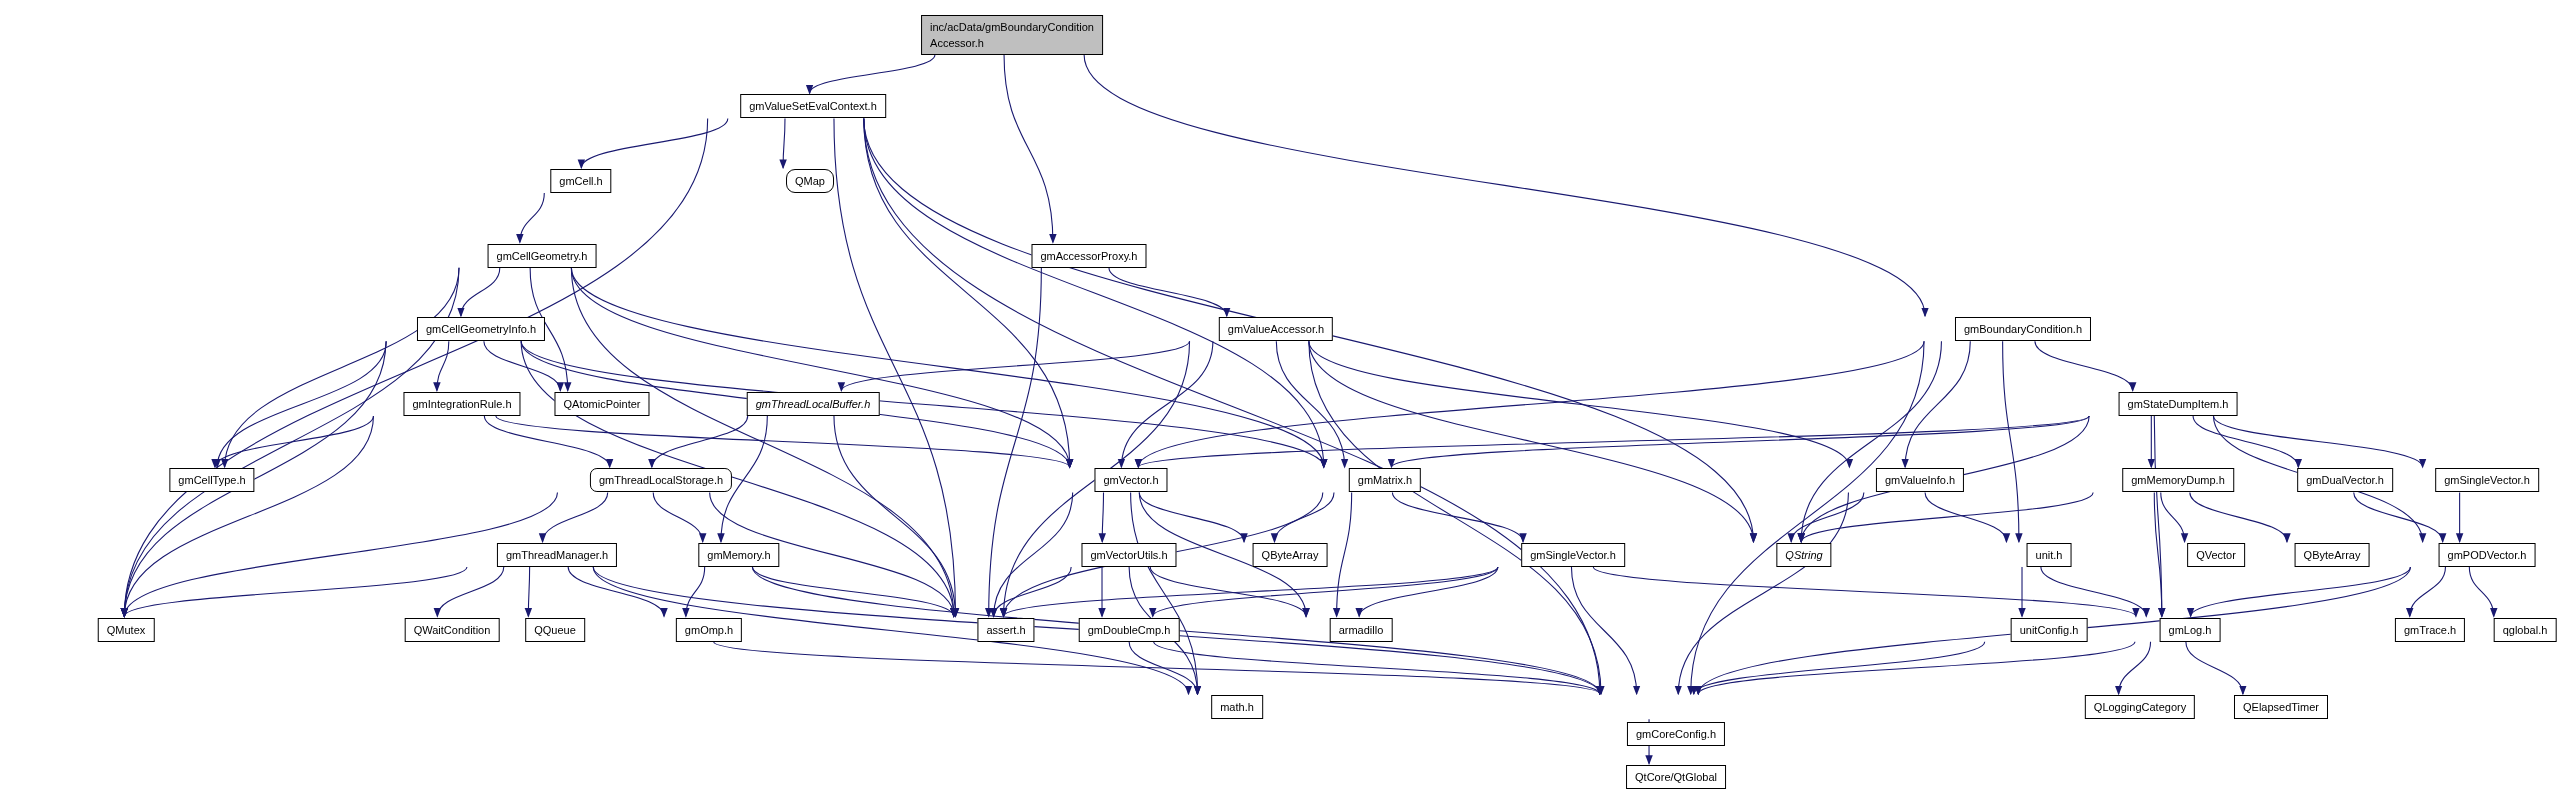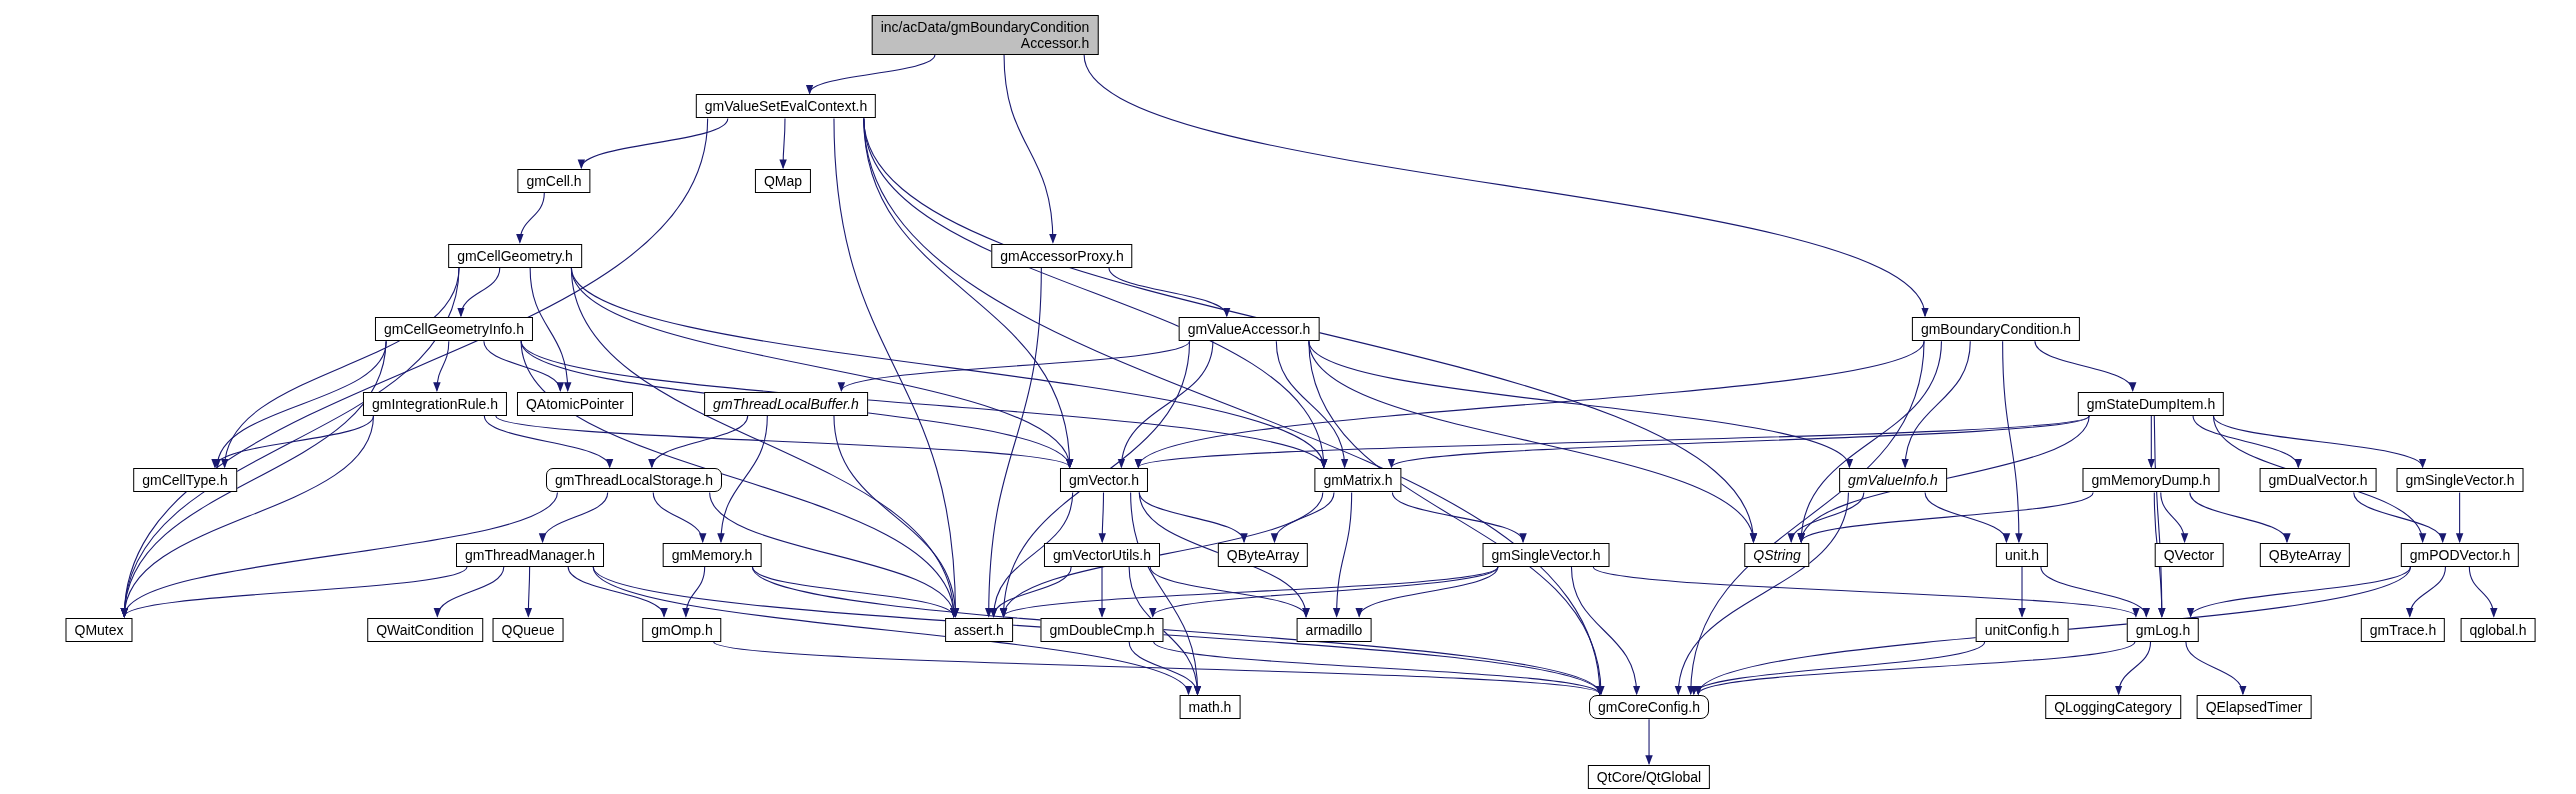--- a/index.html
+++ b/index.html
@@ -22,27 +22,28 @@
     width: 2576px;
     height: 795px;
     z-index: 0;
   }
   .node {
     position: absolute;
     transform: translate(-50%, -50%);
     background: #ffffff;
     border: 1px solid #000000;
     color: #000000;
-    font-size: 14px;
+    font-size: 11px;
     line-height: 16px;
     padding: 3px 8px;
     white-space: pre;
-    text-align: right;
+    text-align: left;
     z-index: 1;
     box-sizing: border-box;
+    margin-left: 27px;
   }
   .node.root {
     background: #bfbfbf;
   }
   .edge {
     fill: none;
     stroke-width: 1.1;
   }
 </style>
 </head>
@@ -164,35 +165,35 @@
       <path class="edge" stroke="#191970" marker-end="url(#arrowhead)" d="M 2197.75 645 C 2197.75 671.25, 2255.08 671.25, 2255.08 697.5"></path>
       <path class="edge" stroke="#191970" marker-end="url(#arrowhead)" d="M 2146.5 645 C 2146.5 671.25, 1707.5 671.25, 1707.5 697.5"></path>
       <path class="edge" stroke="#191970" marker-end="url(#arrowhead)" d="M 717.5 645 C 717.5 671.25, 1608.5 671.25, 1608.5 697.5"></path>
       <path class="edge" stroke="#191970" marker-end="url(#arrowhead)" d="M 1658 723 C 1658 745.25, 1658 745.25, 1658 767.5"></path>
     </svg>
 
 <div class="node root" style="left: 985px; top: 35px;">inc/acData/gmBoundaryCondition
 Accessor.h</div>
     <div class="node" style="left: 786px; top: 106px;">gmValueSetEvalContext.h</div>
     <div class="node" style="left: 554px; top: 181px;">gmCell.h</div>
-    <div class="node" style="left: 783px; top: 181px;">QMap</div>
+    <div class="node" style="left: 783px; top: 181px; border-radius: 9px;">QMap</div>
     <div class="node" style="left: 515px; top: 256px;">gmCellGeometry.h</div>
     <div class="node" style="left: 1062px; top: 256px;">gmAccessorProxy.h</div>
     <div class="node" style="left: 454px; top: 329px;">gmCellGeometryInfo.h</div>
     <div class="node" style="left: 1249px; top: 329px;">gmValueAccessor.h</div>
     <div class="node" style="left: 1996px; top: 329px;">gmBoundaryCondition.h</div>
     <div class="node" style="left: 435px; top: 404px;">gmIntegrationRule.h</div>
     <div class="node" style="left: 575px; top: 404px;">QAtomicPointer</div>
     <div class="node" style="left: 786px; top: 404px; font-style: italic;">gmThreadLocalBuffer.h</div>
     <div class="node" style="left: 2151px; top: 404px;">gmStateDumpItem.h</div>
     <div class="node" style="left: 185px; top: 480px;">gmCellType.h</div>
     <div class="node" style="left: 634px; top: 480px; border-radius: 7px;">gmThreadLocalStorage.h</div>
     <div class="node" style="left: 1104px; top: 480px;">gmVector.h</div>
     <div class="node" style="left: 1358px; top: 480px;">gmMatrix.h</div>
-    <div class="node" style="left: 1893px; top: 480px; font-style: italic;">gmValueInfo.h</div>
+    <div class="node" style="left: 1893px; top: 480px;">gmValueInfo.h</div>
     <div class="node" style="left: 2151px; top: 480px;">gmMemoryDump.h</div>
     <div class="node" style="left: 2318px; top: 480px;">gmDualVector.h</div>
     <div class="node" style="left: 2460px; top: 480px;">gmSingleVector.h</div>
     <div class="node" style="left: 530px; top: 555px;">gmThreadManager.h</div>
     <div class="node" style="left: 712px; top: 555px;">gmMemory.h</div>
     <div class="node" style="left: 1102px; top: 555px;">gmVectorUtils.h</div>
     <div class="node" style="left: 1263px; top: 555px;">QByteArray</div>
     <div class="node" style="left: 1546px; top: 555px;">gmSingleVector.h</div>
     <div class="node" style="left: 1777px; top: 555px; font-style: italic;">QString</div>
     <div class="node" style="left: 2022px; top: 555px;">unit.h</div>
@@ -204,18 +205,18 @@
     <div class="node" style="left: 528px; top: 630px;">QQueue</div>
     <div class="node" style="left: 682px; top: 630px;">gmOmp.h</div>
     <div class="node" style="left: 979px; top: 630px;">assert.h</div>
     <div class="node" style="left: 1102px; top: 630px;">gmDoubleCmp.h</div>
     <div class="node" style="left: 1334px; top: 630px;">armadillo</div>
     <div class="node" style="left: 2022px; top: 630px;">unitConfig.h</div>
     <div class="node" style="left: 2163px; top: 630px;">gmLog.h</div>
     <div class="node" style="left: 2403px; top: 630px;">gmTrace.h</div>
     <div class="node" style="left: 2498px; top: 630px;">qglobal.h</div>
     <div class="node" style="left: 1210px; top: 707px;">math.h</div>
-    <div class="node" style="left: 1649px; top: 707px; border-radius: 8px;">gmCoreConfig.h</div>
+    <div class="node" style="left: 1649px; top: 734px;">gmCoreConfig.h</div>
     <div class="node" style="left: 2113px; top: 707px;">QLoggingCategory</div>
     <div class="node" style="left: 2254px; top: 707px;">QElapsedTimer</div>
     <div class="node" style="left: 1649px; top: 777px;">QtCore/QtGlobal</div>
   </div>
 
 
 </body></html>

